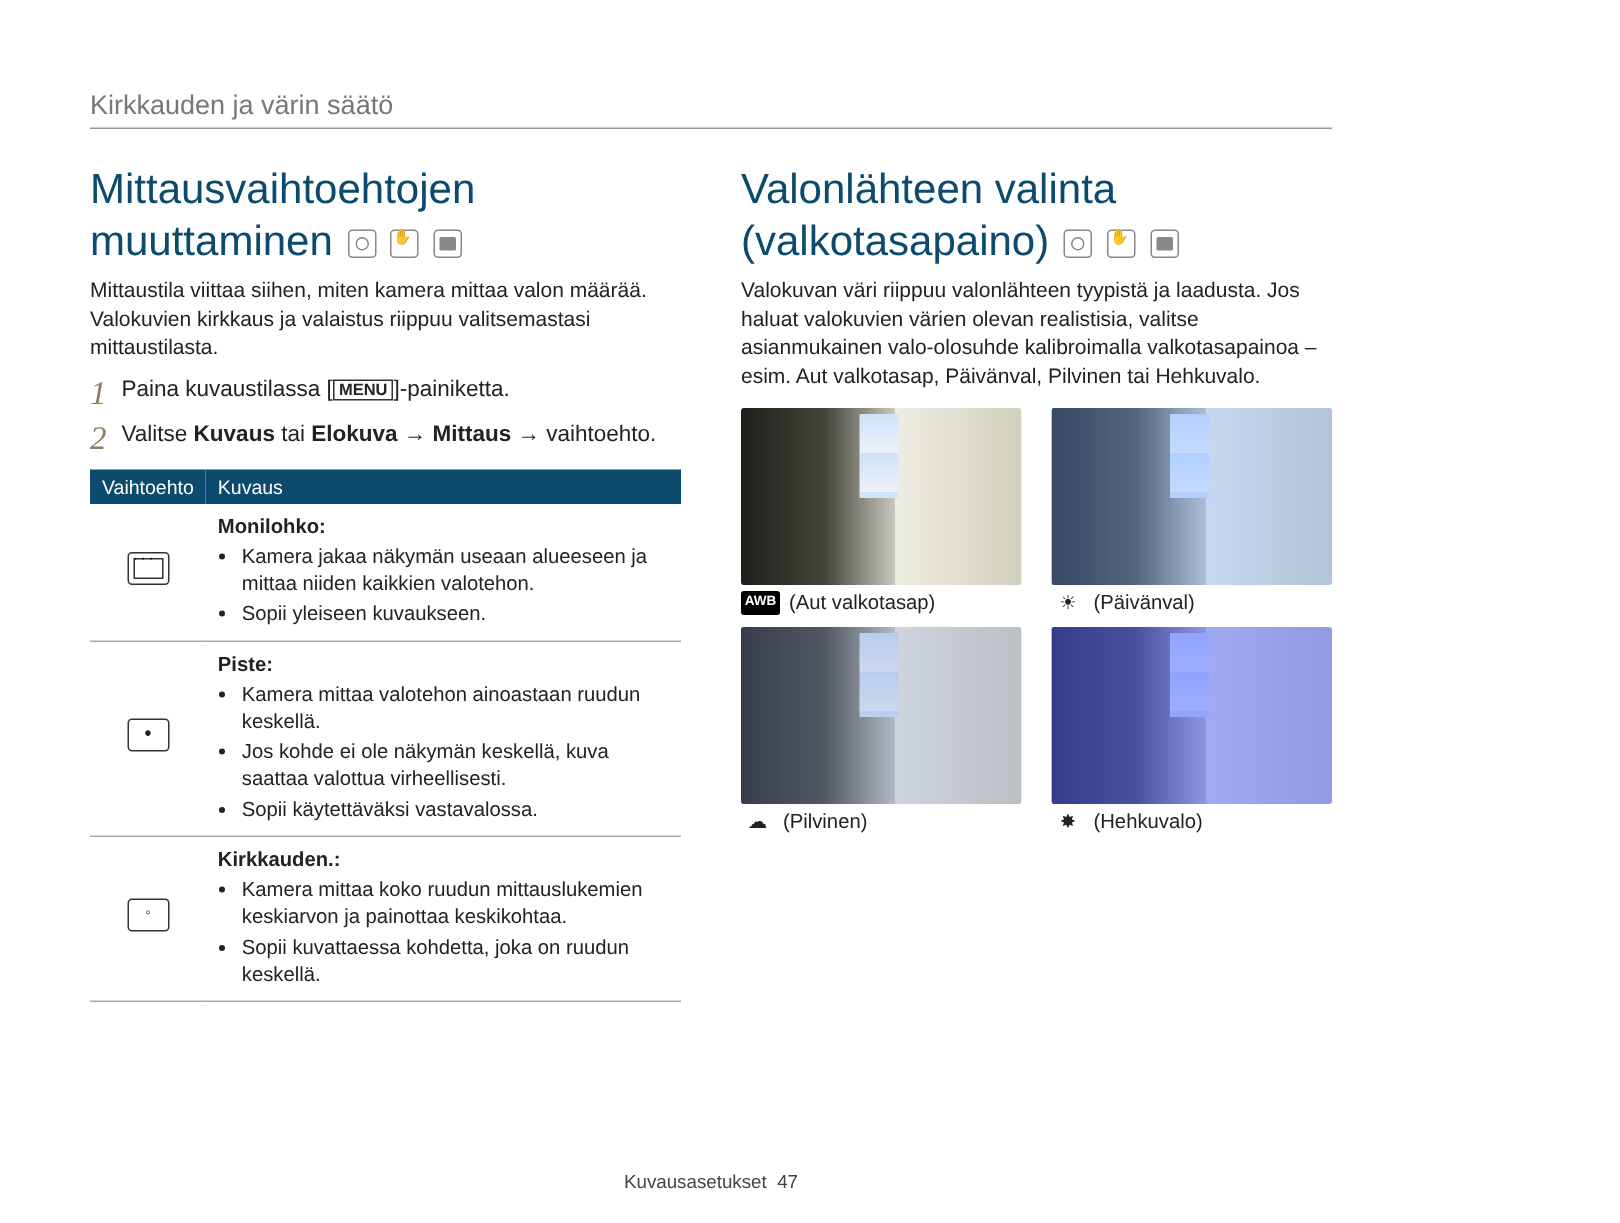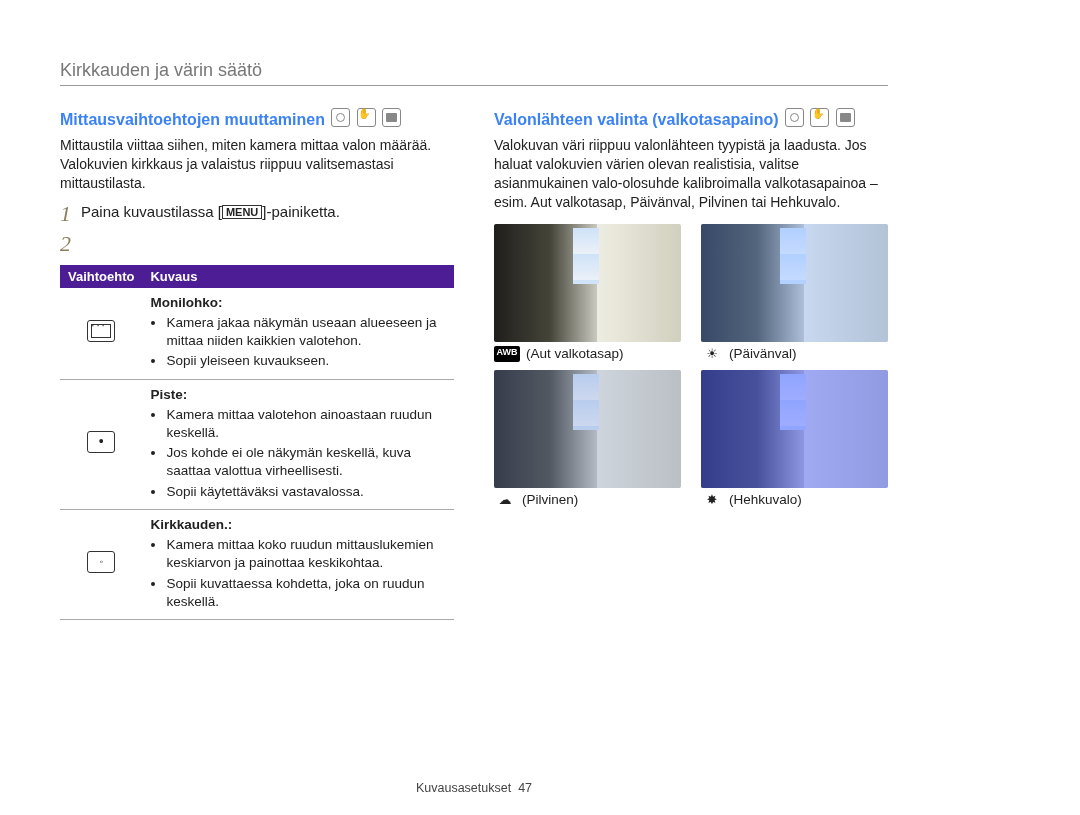--- a/index.html
+++ b/index.html
@@ -26,23 +26,23 @@
   }
   .columns {
     display: flex;
     gap: 40px;
   }
   .col {
     flex: 1;
     min-width: 0;
   }
   .section-heading {
-    color: #3b82f6;
-    font-size: 16px;
-    font-weight: 700;
+    color: #0c4a6e;
+    font-size: 28px;
+    font-weight: 400;
     margin: 0 0 6px 0;
     line-height: 1.25;
   }
   .mode-icon {
     display: inline-block;
     width: 17px;
     height: 17px;
     border: 1.2px solid #888;
     border-radius: 3px;
     margin-left: 2px;
@@ -95,23 +95,23 @@
     font-size: 11px;
     font-weight: bold;
     vertical-align: 1px;
   }
   table.opts {
     width: 100%;
     border-collapse: collapse;
     margin-top: 10px;
   }
   table.opts th {
-    background: #4c1d95;
+    background: #0c4a6e;
     color: #fff;
-    font-weight: 700;
+    font-weight: 400;
     font-size: 13px;
     text-align: left;
     padding: 4px 8px;
   }
   table.opts td {
     border-bottom: 1px solid #aaa;
     padding: 6px 8px;
     vertical-align: top;
     font-size: 13.5px;
     line-height: 1.35;
@@ -253,20 +253,23 @@
 
       <div class="step">
         <div class="step-num">1</div>
         <div>
           <span>Paina kuvaustilassa [</span><span class="menu-key">MENU</span><span>]-painiketta.</span>
         </div>
       </div>
 
       <div class="step">
         <div class="step-num">2</div>
+        <div>
+          <span>Valitse </span><b>Kuvaus</b><span> tai </span><b>Elokuva</b><span> → </span><b>Mittaus</b><span> → vaihtoehto.</span>
+        </div>
       </div>
 
       <table class="opts">
         <tbody>
             <tr>
           <th>Vaihtoehto</th>
           <th>Kuvaus</th>
         </tr>
         <tr>
           <td class="iconcell"><span class="opt-icon multi"></span></td>

